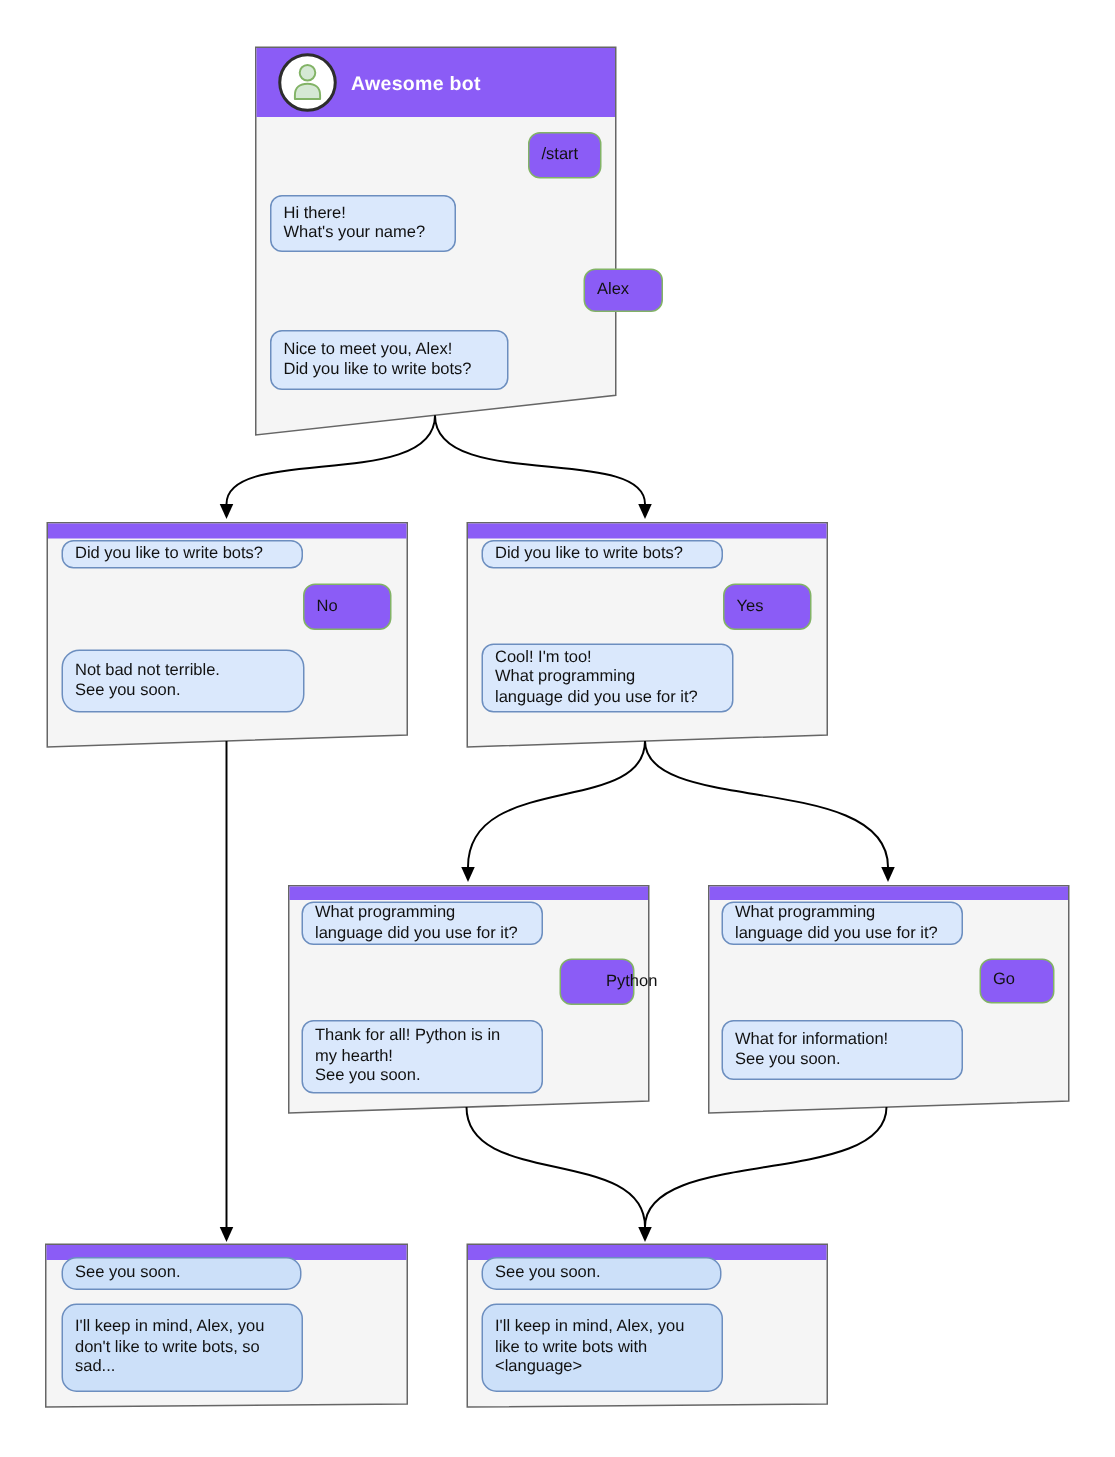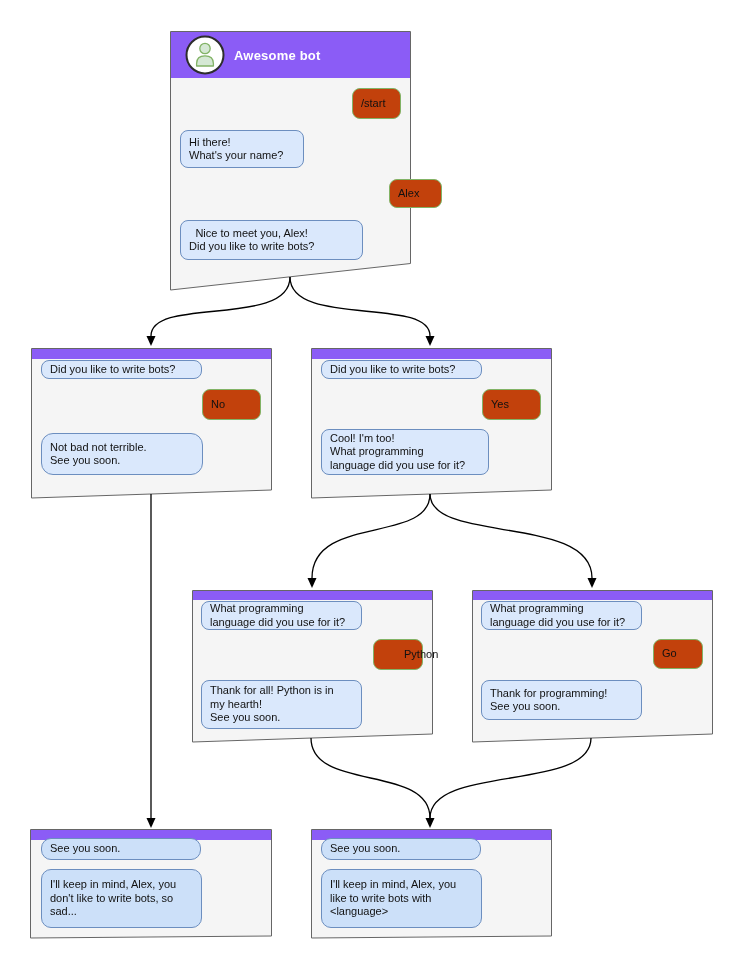--- a/index.html
+++ b/index.html
@@ -20,21 +20,21 @@
     position:absolute;left:63px;top:0;height:100%;display:flex;align-items:center;
     color:#ffffff;font-size:13px;font-weight:bold;letter-spacing:.2px;
   }
   .bubble{
     position:absolute;box-sizing:border-box;border-radius:8px;
     font-size:11px;line-height:13.5px;color:#111111;
     display:flex;align-items:center;padding:1px 8px;white-space:pre-line;
   }
   .bubble.bot{background:#dae8fc;border:1px solid #6c8ebf;}
   .bubble.bot-final{background:#cce0f9;border:1px solid #6c8ebf;border-radius:10px;}
-  .bubble.user{background:#c2410c;border:1px solid #82b366;}
+  .bubble.user{background:#8b5cf6;border:1px solid #82b366;}
   .edge{fill:none;stroke:#000000;stroke-width:1.3px;}
   .arrowhead{fill:#000000;stroke:none;}
   .winbody{fill:#f5f5f5;stroke:#666666;stroke-width:1px;}
 </style>
 </head>
 <body>
 
 <div class="canvas">
 
   <svg class="layer" width="743" height="971" viewBox="0 0 743 971">
@@ -82,21 +82,21 @@
         <circle cx="20" cy="20" r="18.5" fill="#ffffff" stroke="#2d2d2d" stroke-width="2"></circle>
         <circle cx="20" cy="13.5" r="5.2" fill="#d5e8d4" stroke="#82b366" stroke-width="1.3"></circle>
         <path d="M11.6,31 L11.6,28.4 C11.6,23.4 15,20.8 20,20.8 C25,20.8 28.4,23.4 28.4,28.4 L28.4,31 Z" fill="#d5e8d4" stroke="#82b366" stroke-width="1.3" stroke-linejoin="round"></path>
       </svg>
       <span class="win-title">Awesome bot</span>
     </div>
     <div class="bubble user" style="left:182px;top:57px;width:49px;height:31px;">/start</div>
     <div class="bubble bot" style="left:10px;top:99px;width:124px;height:38px;">Hi there!
 What's your name?</div>
     <div class="bubble user" style="left:179px;top:148px;width:53px;height:29px;margin-left:40px;">Alex</div>
-    <div class="bubble bot" style="left:10px;top:189px;width:183px;height:40px;text-align:center;">Nice to meet you, Alex!
+    <div class="bubble bot" style="left:10px;top:189px;width:159px;height:40px;">Nice to meet you, Alex!
 Did you like to write bots?</div>
   </div>
 
   <div class="win" style="left:31px;top:348px;width:241px;height:150px;">
     <div class="win-header" style="left:1px;top:1px;width:239px;height:10px;"></div>
     <div class="bubble bot" style="left:10px;top:12px;width:161px;height:19px;">Did you like to write bots?</div>
     <div class="bubble user" style="left:171px;top:41px;width:59px;height:31px;">No</div>
     <div class="bubble bot" style="left:10px;top:85px;width:162px;height:42px;border-radius:12px;">Not bad not terrible.
 See you soon.</div>
   </div>
@@ -118,21 +118,21 @@
     <div class="bubble bot" style="left:9px;top:90px;width:161px;height:49px;">Thank for all! Python is in
 my hearth!
 See you soon.</div>
   </div>
 
   <div class="win" style="left:472px;top:590px;width:241px;height:152px;">
     <div class="win-header" style="left:1px;top:1px;width:239px;height:9px;"></div>
     <div class="bubble bot" style="left:9px;top:11px;width:161px;height:29px;">What programming
 language did you use for it?</div>
     <div class="bubble user" style="left:181px;top:49px;width:50px;height:30px;">Go</div>
-    <div class="bubble bot" style="left:9px;top:90px;width:161px;height:40px;">Thank for programming!
+    <div class="bubble bot" style="left:9px;top:90px;width:161px;height:40px;">What for information!
 See you soon.</div>
   </div>
 
   <div class="win" style="left:30px;top:829px;width:242px;height:109px;">
     <div class="win-header" style="left:1px;top:1px;width:240px;height:10px;"></div>
     <div class="bubble bot-final" style="left:11px;top:9px;width:160px;height:22px;">See you soon.</div>
     <div class="bubble bot-final" style="left:11px;top:40px;width:161px;height:59px;">I'll keep in mind, Alex, you
 don't like to write bots, so
 sad...</div>
   </div>

